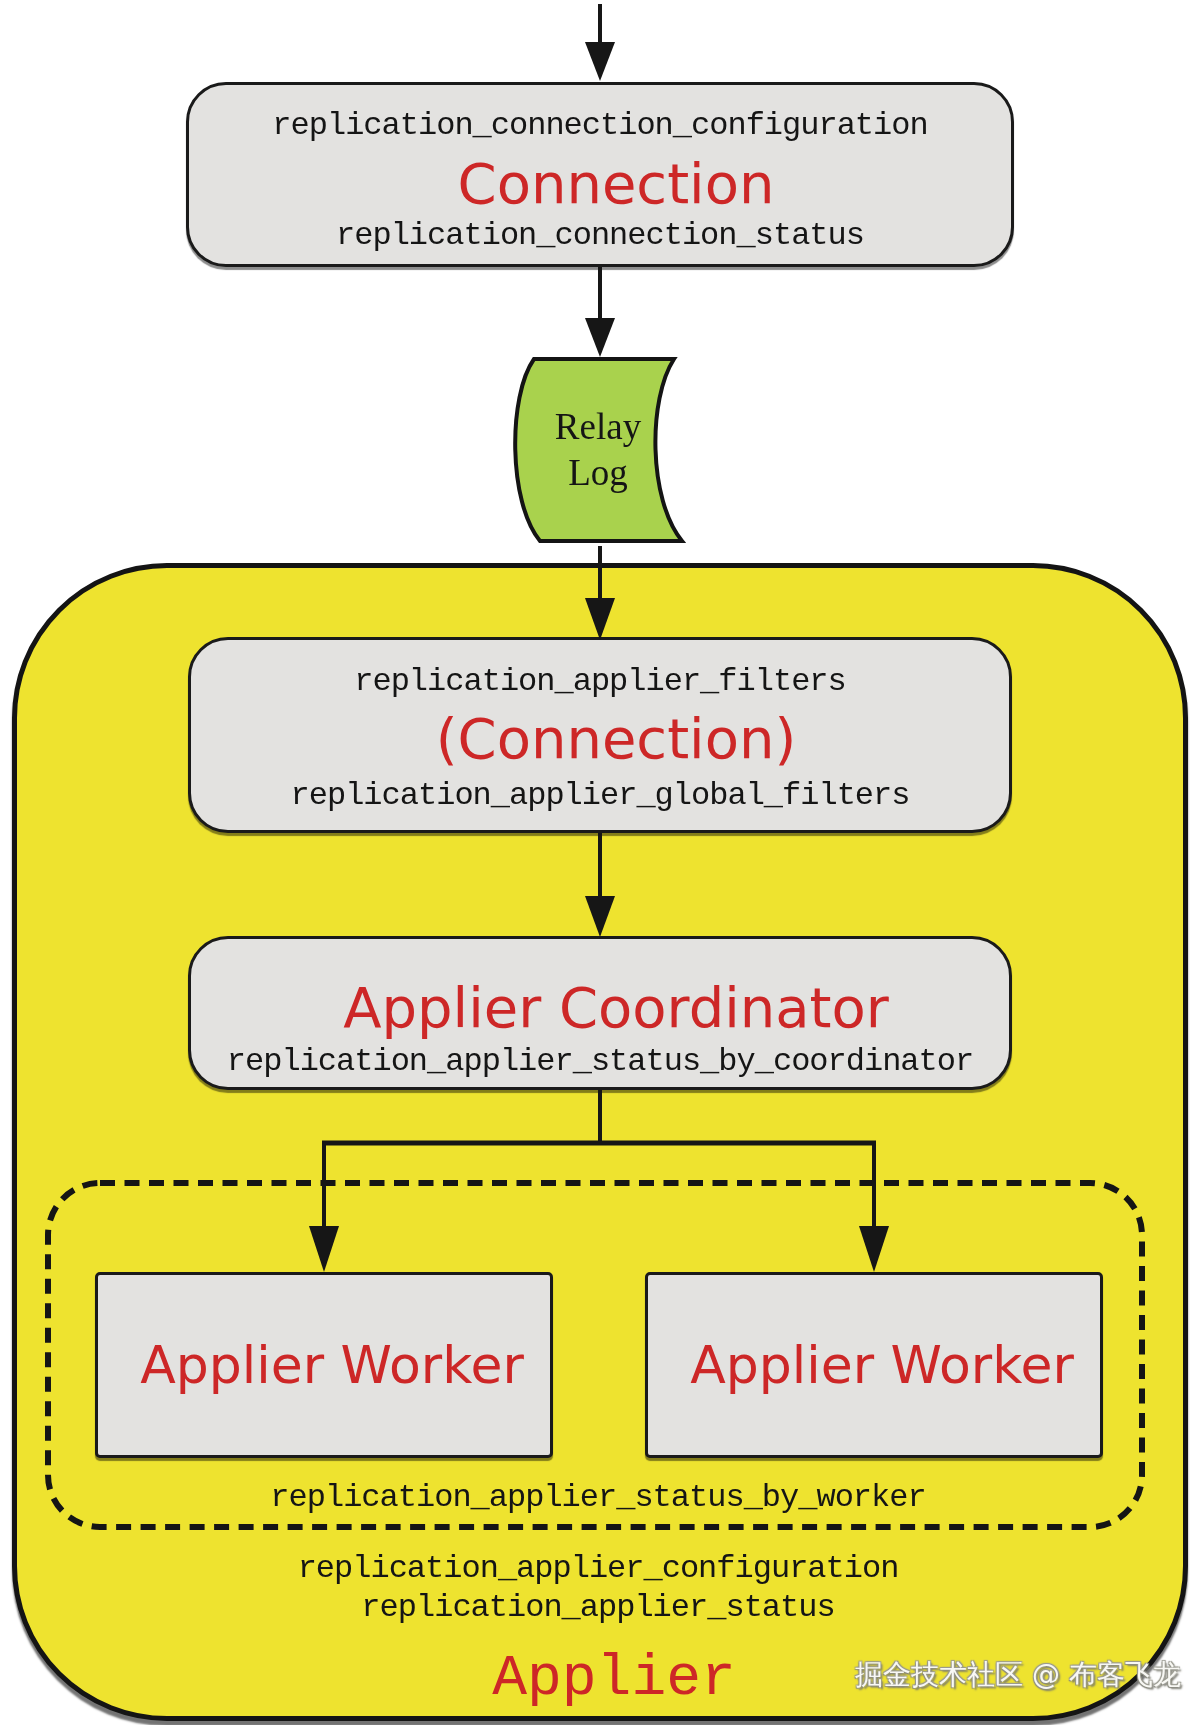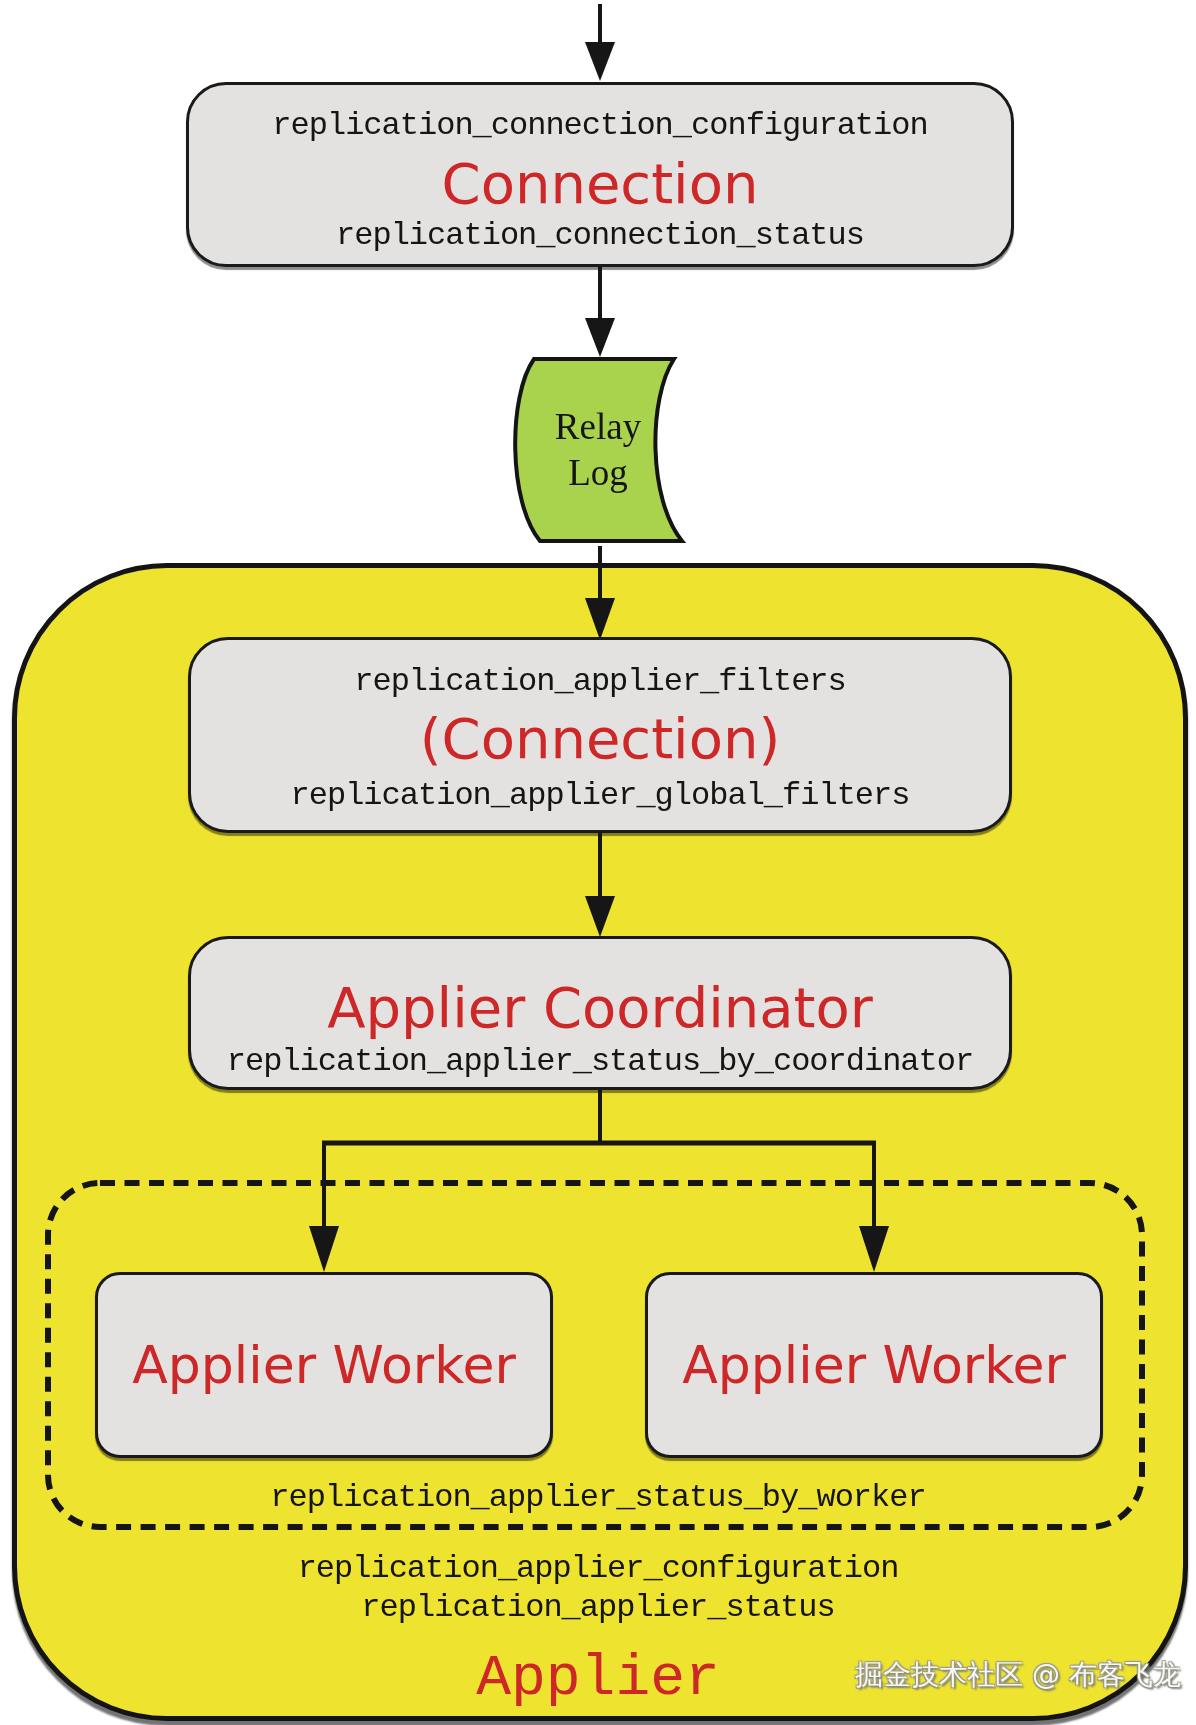--- a/index.html
+++ b/index.html
@@ -20,41 +20,41 @@
   .cline{
     position:absolute;left:0;width:100%;text-align:center;
     transform:translateY(-50%);white-space:nowrap;
   }
   .mono{
     font-family:"Liberation Mono","DejaVu Sans Mono",monospace;
     font-size:32px;color:#151515;letter-spacing:-1px;
   }
   .red-title{
     font-family:"DejaVu Sans","Liberation Sans",sans-serif;
-    color:#cd2727;font-size:56px;
+    color:#cd2727;font-size:56px;margin-left:16px;
   }
   
   #applier-container{
     position:absolute;left:12px;top:563px;width:1166px;height:1148px;
     background:#eee32f;border:5px solid #141414;border-radius:155px;
     box-shadow:0 5px 2px rgba(0,0,0,0.55);
     box-sizing:content-box;
   }
   
   #relay-log{position:absolute;left:498px;top:354px;width:200px;height:192px;}
   #relay-text{
     position:absolute;left:498px;top:354px;width:200px;height:192px;
     display:flex;flex-direction:column;align-items:center;justify-content:center;
     font-family:"Liberation Serif","DejaVu Serif",serif;
     font-size:37px;color:#151515;line-height:1.25;
   }
   
   .worker{
     position:absolute;top:1272px;width:458px;height:186px;
-    background:#e3e2e0;border:3px solid #1a1a1a;border-radius:25px;
+    background:#e3e2e0;border:3px solid #1a1a1a;border-radius:5px;
     box-shadow:0 3px 1px rgba(0,0,0,0.45);
     display:flex;align-items:center;justify-content:center;
     box-sizing:border-box;
   }
   .worker .red-title{font-size:52px;}
   
   .free-line{
     position:absolute;left:0;width:1196px;text-align:center;
     transform:translateY(-50%);white-space:nowrap;
   }

